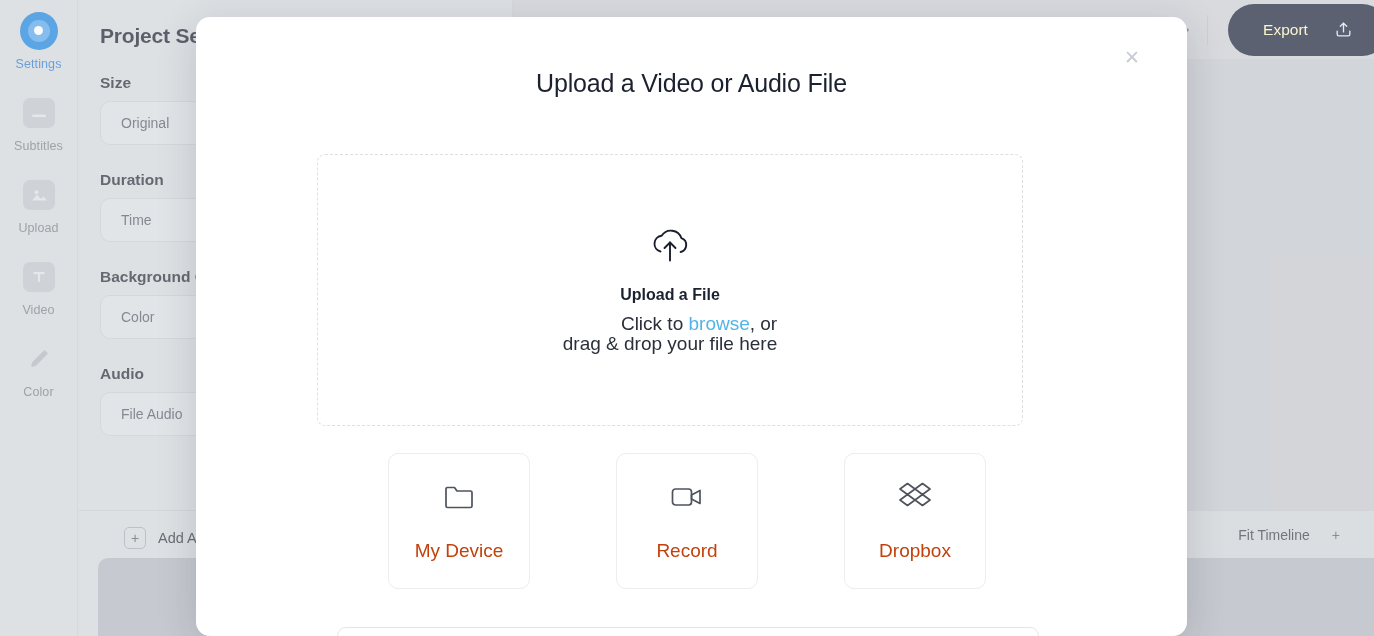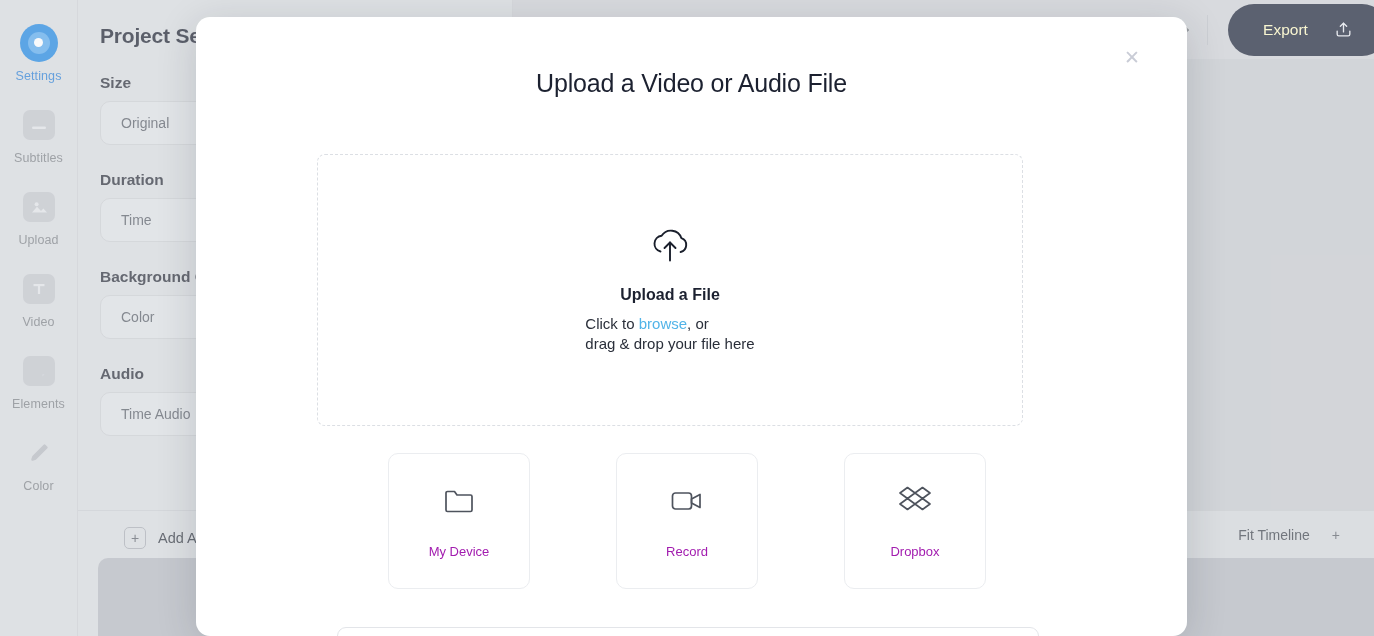--- a/index.html
+++ b/index.html
@@ -10,21 +10,20 @@
     background: #d5d7da;
   }
   #app { position: relative; width: 1374px; height: 636px; }
 
   
   .rail {
     position: absolute; left: 0; top: 0; width: 78px; height: 636px;
     background: #d9dbde;
     border-right: 1px solid #cdcfd3;
     display: flex; flex-direction: column; align-items: center;
-    padding-top: 12px;
   }
   .rail-item {
     width: 78px; height: 82px;
     display: flex; flex-direction: column; align-items: center; justify-content: center;
     gap: 7px; cursor: pointer;
   }
   .rail-ico { width: 38px; height: 38px; display: flex; align-items: center; justify-content: center; }
   .rail-label { font-size: 12.5px; color: #7d8186; letter-spacing: .1px; }
   .rail-item.active .rail-label { color: #2c7fd4; }
 
@@ -129,34 +128,34 @@
     margin-top: 52px; letter-spacing: -.2px;
   }
 
   .dropzone {
     position: absolute; left: 121px; top: 137px; width: 706px; height: 272px;
     border: 1px dashed #dcdfe4; border-radius: 8px;
     display: flex; flex-direction: column; align-items: center; justify-content: center;
   }
   .cloud-ico { color: #1a1f2c; margin-bottom: 16px; }
   .dz-title { font-size: 16px; font-weight: 700; color: #1c2130; margin-bottom: 10px; }
-  .dz-sub { font-size: 15px; color: #2a2f3a; line-height: 20px; text-align: left; }
+  .dz-sub { font-size: 19px; color: #2a2f3a; line-height: 20px; text-align: right; }
   .dz-link { color: #52b4e8; cursor: pointer; }
 
   .options {
     position: absolute; left: 192px; top: 436px; width: 598px;
     display: flex; justify-content: space-between;
   }
   .opt-card {
     width: 142px; height: 136px; border: 1px solid #ebedf0; border-radius: 10px;
     display: flex; flex-direction: column; align-items: center; justify-content: center;
     gap: 26px; cursor: pointer; background: #fff;
   }
   .opt-ico { color: #4e535d; display: flex; align-items: center; justify-content: center; height: 34px; }
-  .opt-label { font-size: 13px; color: #a21caf; }
+  .opt-label { font-size: 19px; color: #c2410c; }
 
   .link-box {
     position: absolute; left: 141px; top: 610px; width: 702px; height: 46px;
     border: 1px solid #e3e5e9; border-radius: 9px; background: #fff;
   }
 </style>
 </head>
 <body>
 
 <div id="app">
@@ -202,30 +201,20 @@
         <div class="glyph-box">
           <svg width="18" height="18" viewBox="0 0 18 18">
             <rect x="3.5" y="4" width="11" height="2.2" fill="#e2e4e7"></rect>
             <rect x="7.9" y="4" width="2.2" height="10" fill="#e2e4e7"></rect>
           </svg>
         </div>
       </div>
       <div class="rail-label">Video</div>
     </div>
 
-    <div class="rail-item">
-      <div class="rail-ico">
-        <div class="glyph-box">
-          <svg width="20" height="20" viewBox="0 0 20 20">
-            <path d="M13.4 15.5 L15.6 13.2 L13.4 13.2 Z" fill="#cfd2d7"></path>
-          </svg>
-        </div>
-      </div>
-      <div class="rail-label">Elements</div>
-    </div>
 
     <div class="rail-item">
       <div class="rail-ico">
         <svg width="24" height="24" viewBox="0 0 24 24" fill="none" stroke="#b6b9bf" stroke-width="2.4" stroke-linecap="round" stroke-linejoin="round">
           <path d="M17.5 4.5 L19.5 6.5 L8.5 17.5 L5.5 18.5 L6.5 15.5 Z" fill="#b6b9bf"></path>
         </svg>
       </div>
       <div class="rail-label">Color</div>
     </div>
 
@@ -251,21 +240,21 @@
     <div class="field-group">
       <div class="field-label">Background C</div>
       <div class="field-box">
         <span>Color</span>
       </div>
     </div>
 
     <div class="field-group">
       <div class="field-label">Audio</div>
       <div class="field-box">
-        <span>Time Audio</span>
+        <span>File Audio</span>
       </div>
     </div>
 
     <div class="panel-divider"></div>
 
     <div class="add-audio">
       <div class="plus-btn">+</div>
       <div class="add-audio-label">Add Au</div>
     </div>
   </div>

